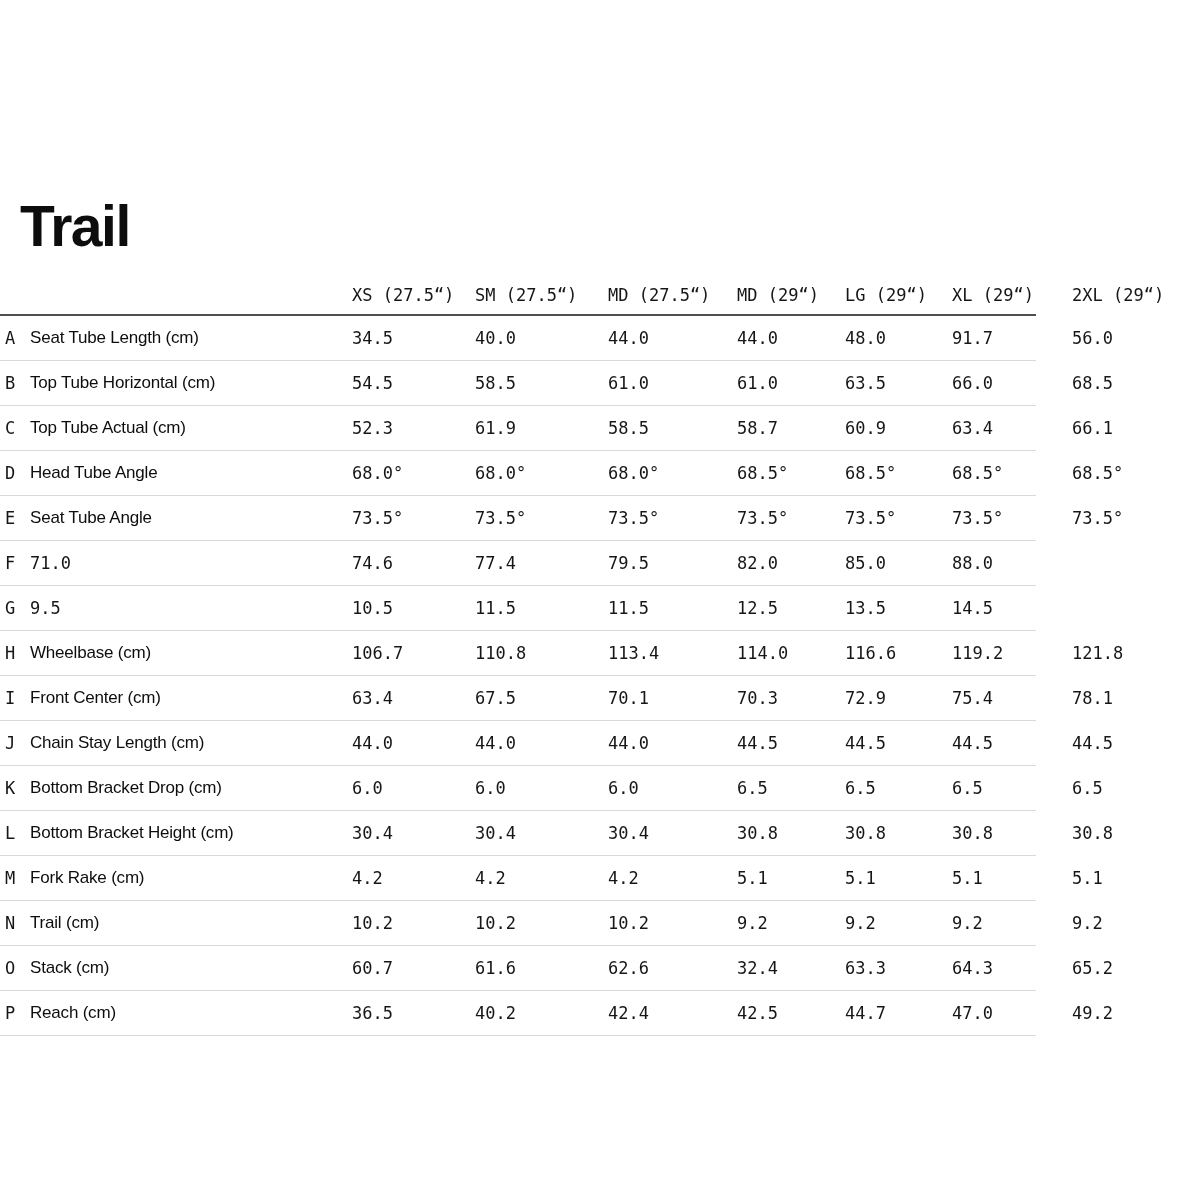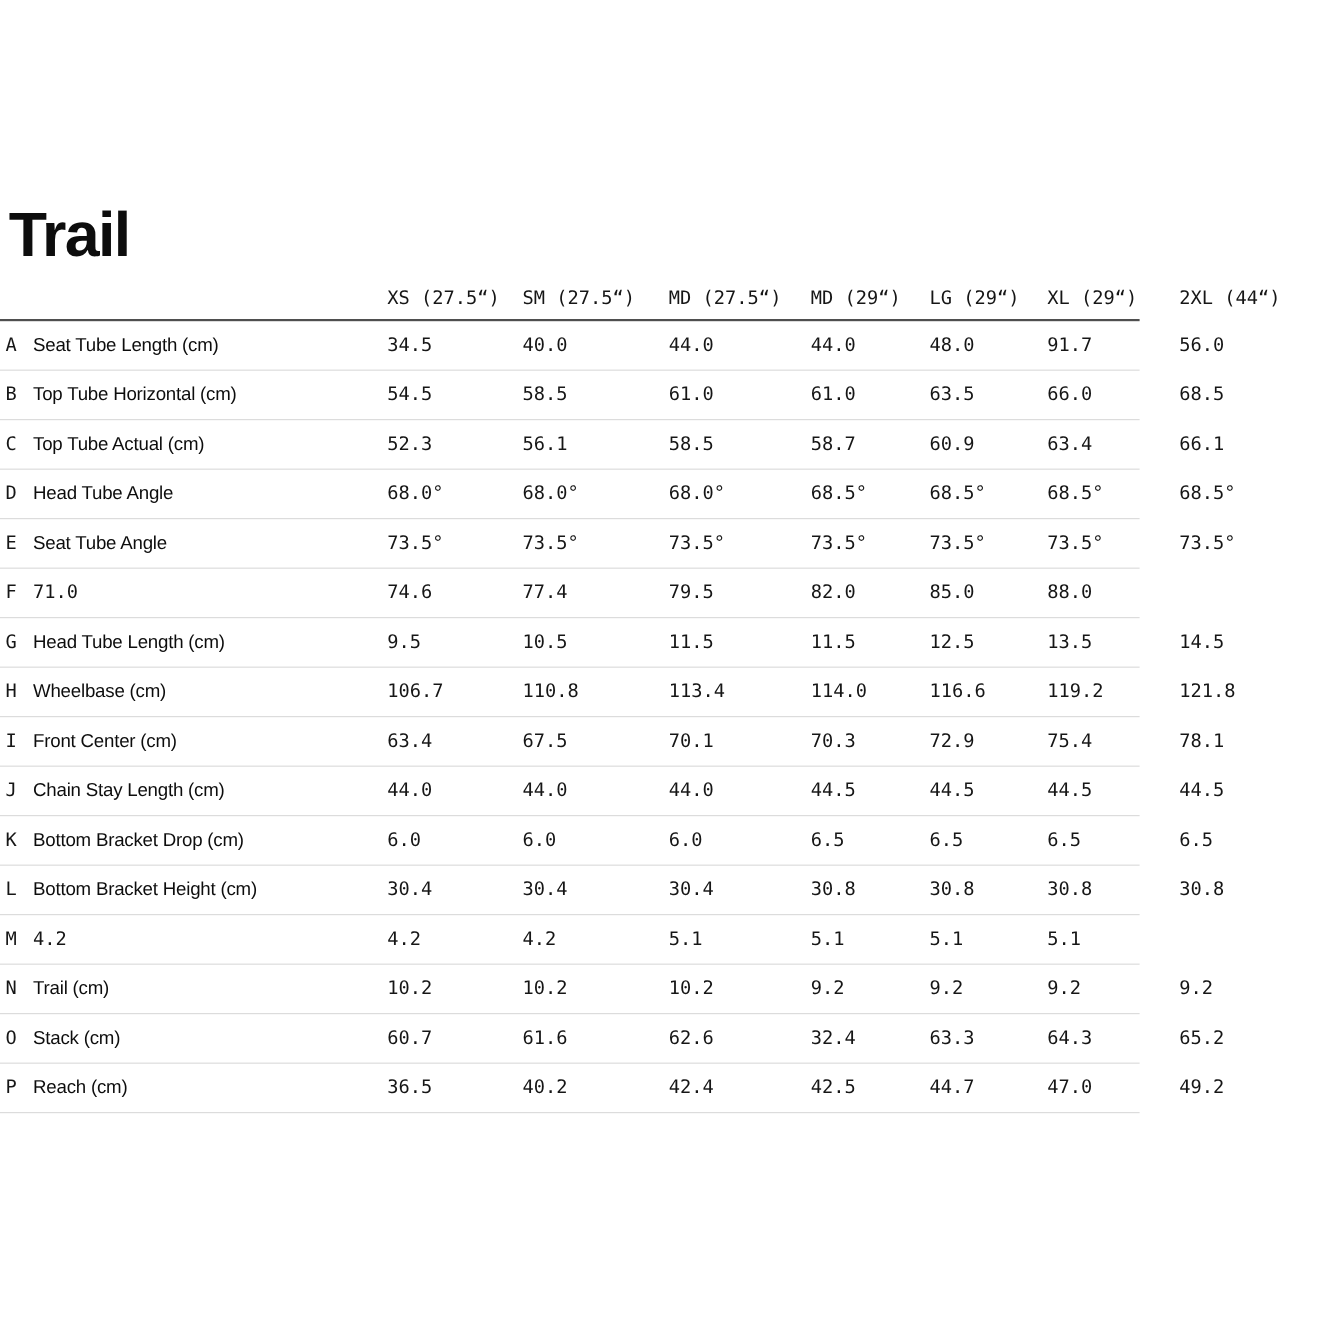--- a/index.html
+++ b/index.html
@@ -10,21 +10,21 @@
   .page {
     position: relative;
     width: 1200px;
     height: 1200px;
     background: #ffffff;
     color: #111111;
     font-family: "Liberation Sans", sans-serif;
     overflow: hidden;
   }
   .title {
-    margin: 0;
+    margin: 12px;
     padding: 186px 4px 0 8px;
     font-size: 57px;
     line-height: 1;
     font-weight: bold;
     letter-spacing: -1.5px;
     color: #0d0d0d;
   }
   .geo-table {
     width: 1036px;
     margin-top: 0;
@@ -76,21 +76,21 @@
 
     <div class="grid-row header-row">
       <div class="cell"></div>
       <div class="cell"></div>
       <div class="cell mono">XS (27.5“)</div>
       <div class="cell mono">SM (27.5“)</div>
       <div class="cell mono">MD (27.5“)</div>
       <div class="cell mono">MD (29“)</div>
       <div class="cell mono">LG (29“)</div>
       <div class="cell mono">XL (29“)</div>
-      <div class="cell mono">2XL (44“)</div>
+      <div class="cell mono">2XL (29“)</div>
     </div>
 
     <div id="table-body">
   <div class="grid-row body-row">
     <div class="cell mono letter">A</div>
     <div class="cell label">Seat Tube Length (cm)</div>
     <div class="cell mono">34.5</div>
     <div class="cell mono">40.0</div>
     <div class="cell mono">44.0</div>
     <div class="cell mono">44.0</div>
@@ -108,21 +108,21 @@
     <div class="cell mono">61.0</div>
     <div class="cell mono">63.5</div>
     <div class="cell mono">66.0</div>
     <div class="cell mono">68.5</div>
   </div>
 
   <div class="grid-row body-row">
     <div class="cell mono letter">C</div>
     <div class="cell label">Top Tube Actual (cm)</div>
     <div class="cell mono">52.3</div>
-    <div class="cell mono">56.1</div>
+    <div class="cell mono">61.9</div>
     <div class="cell mono">58.5</div>
     <div class="cell mono">58.7</div>
     <div class="cell mono">60.9</div>
     <div class="cell mono">63.4</div>
     <div class="cell mono">66.1</div>
   </div>
 
   <div class="grid-row body-row">
     <div class="cell mono letter">D</div>
     <div class="cell label">Head Tube Angle</div>
@@ -153,21 +153,20 @@
     <div class="cell mono">74.6</div>
     <div class="cell mono">77.4</div>
     <div class="cell mono">79.5</div>
     <div class="cell mono">82.0</div>
     <div class="cell mono">85.0</div>
     <div class="cell mono">88.0</div>
   </div>
 
   <div class="grid-row body-row">
     <div class="cell mono letter">G</div>
-    <div class="cell label">Head Tube Length (cm)</div>
     <div class="cell mono">9.5</div>
     <div class="cell mono">10.5</div>
     <div class="cell mono">11.5</div>
     <div class="cell mono">11.5</div>
     <div class="cell mono">12.5</div>
     <div class="cell mono">13.5</div>
     <div class="cell mono">14.5</div>
   </div>
 
   <div class="grid-row body-row">
@@ -225,20 +224,21 @@
     <div class="cell mono">30.4</div>
     <div class="cell mono">30.4</div>
     <div class="cell mono">30.8</div>
     <div class="cell mono">30.8</div>
     <div class="cell mono">30.8</div>
     <div class="cell mono">30.8</div>
   </div>
 
   <div class="grid-row body-row">
     <div class="cell mono letter">M</div>
+    <div class="cell label">Fork Rake (cm)</div>
     <div class="cell mono">4.2</div>
     <div class="cell mono">4.2</div>
     <div class="cell mono">4.2</div>
     <div class="cell mono">5.1</div>
     <div class="cell mono">5.1</div>
     <div class="cell mono">5.1</div>
     <div class="cell mono">5.1</div>
   </div>
 
   <div class="grid-row body-row">

